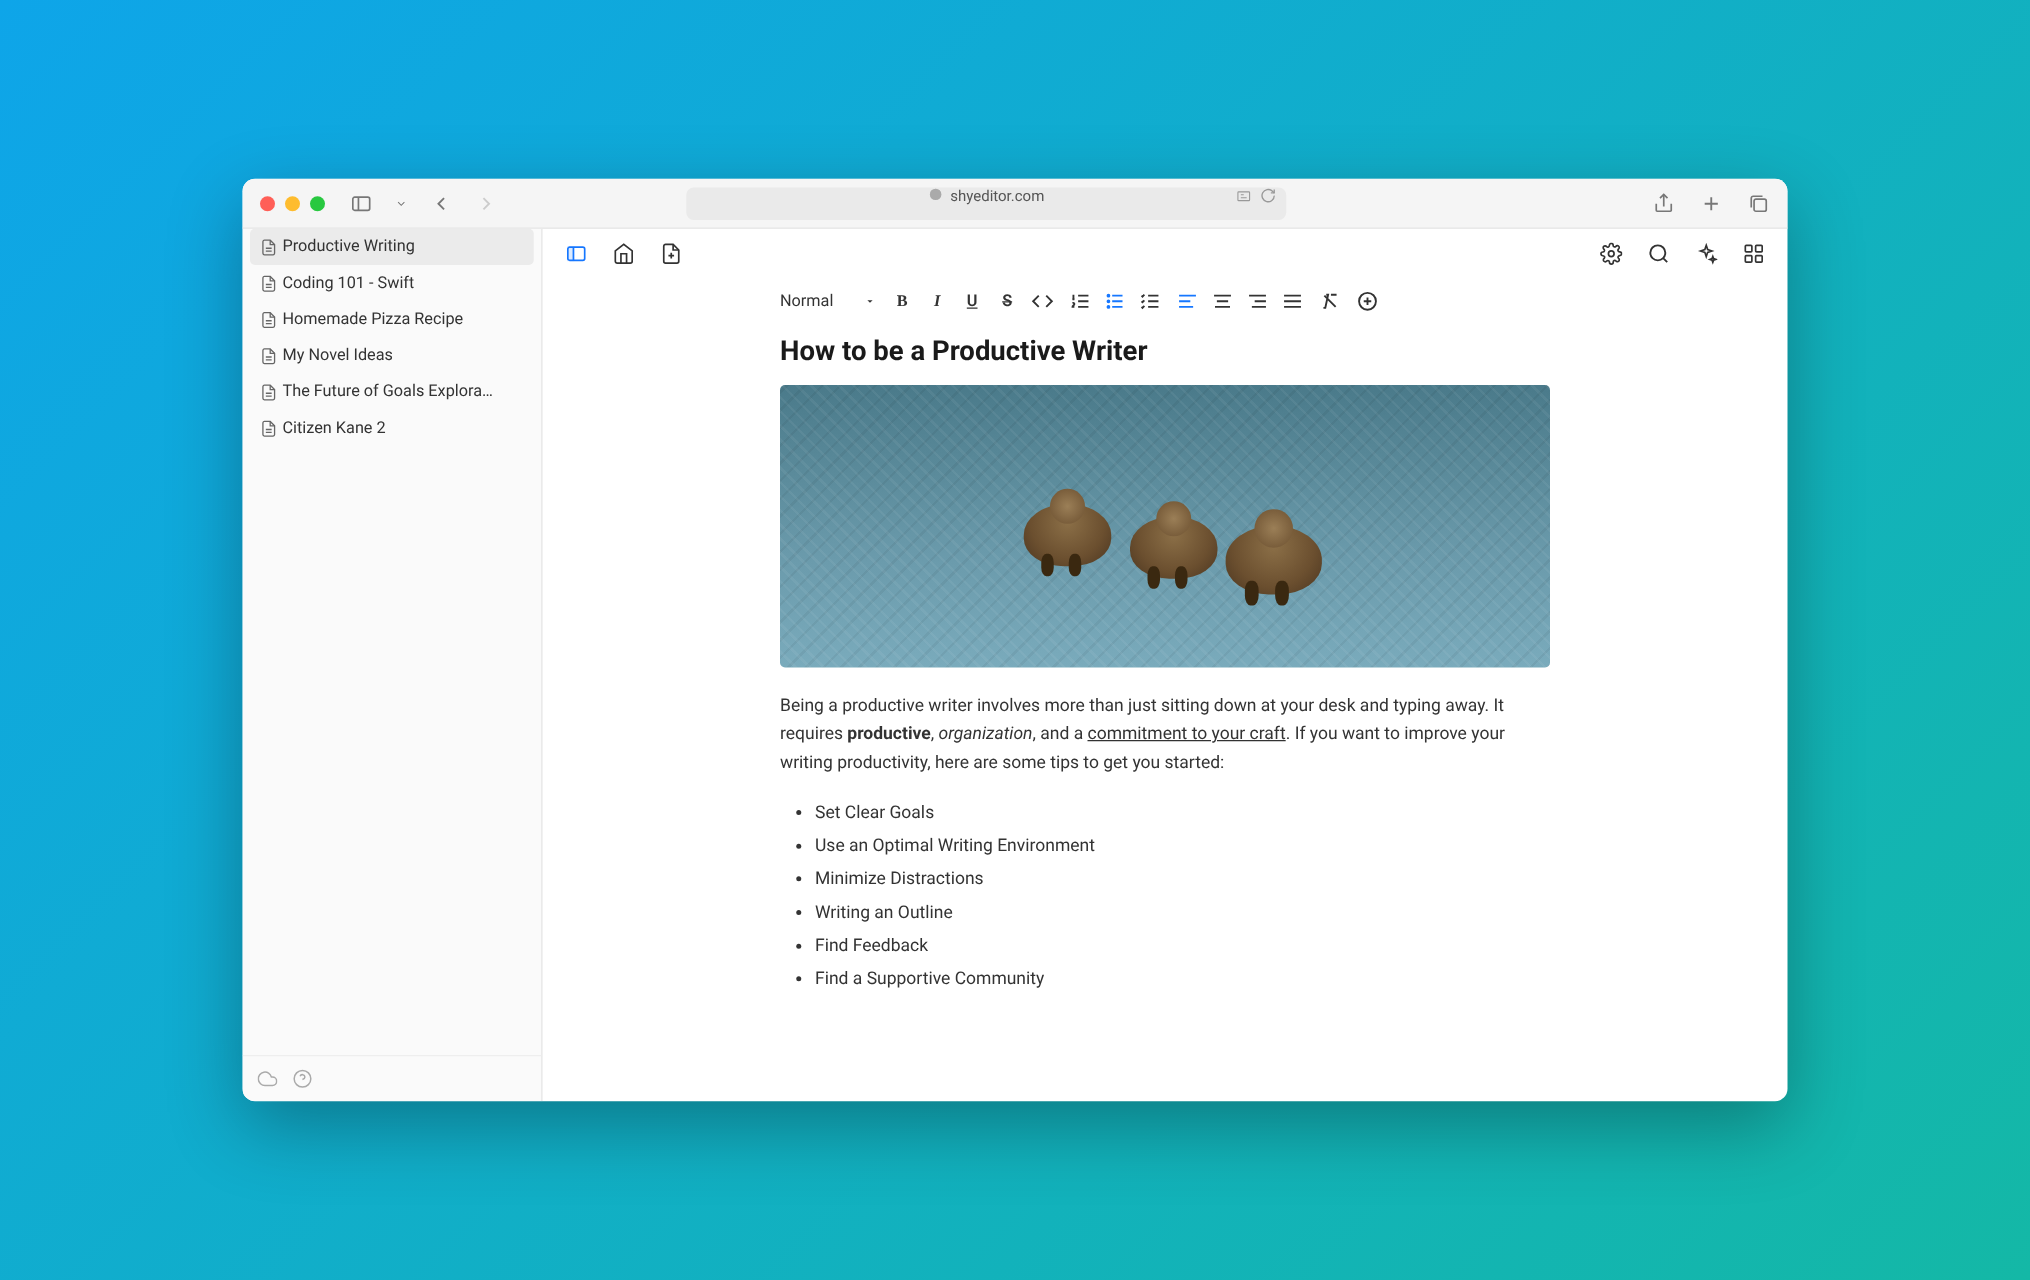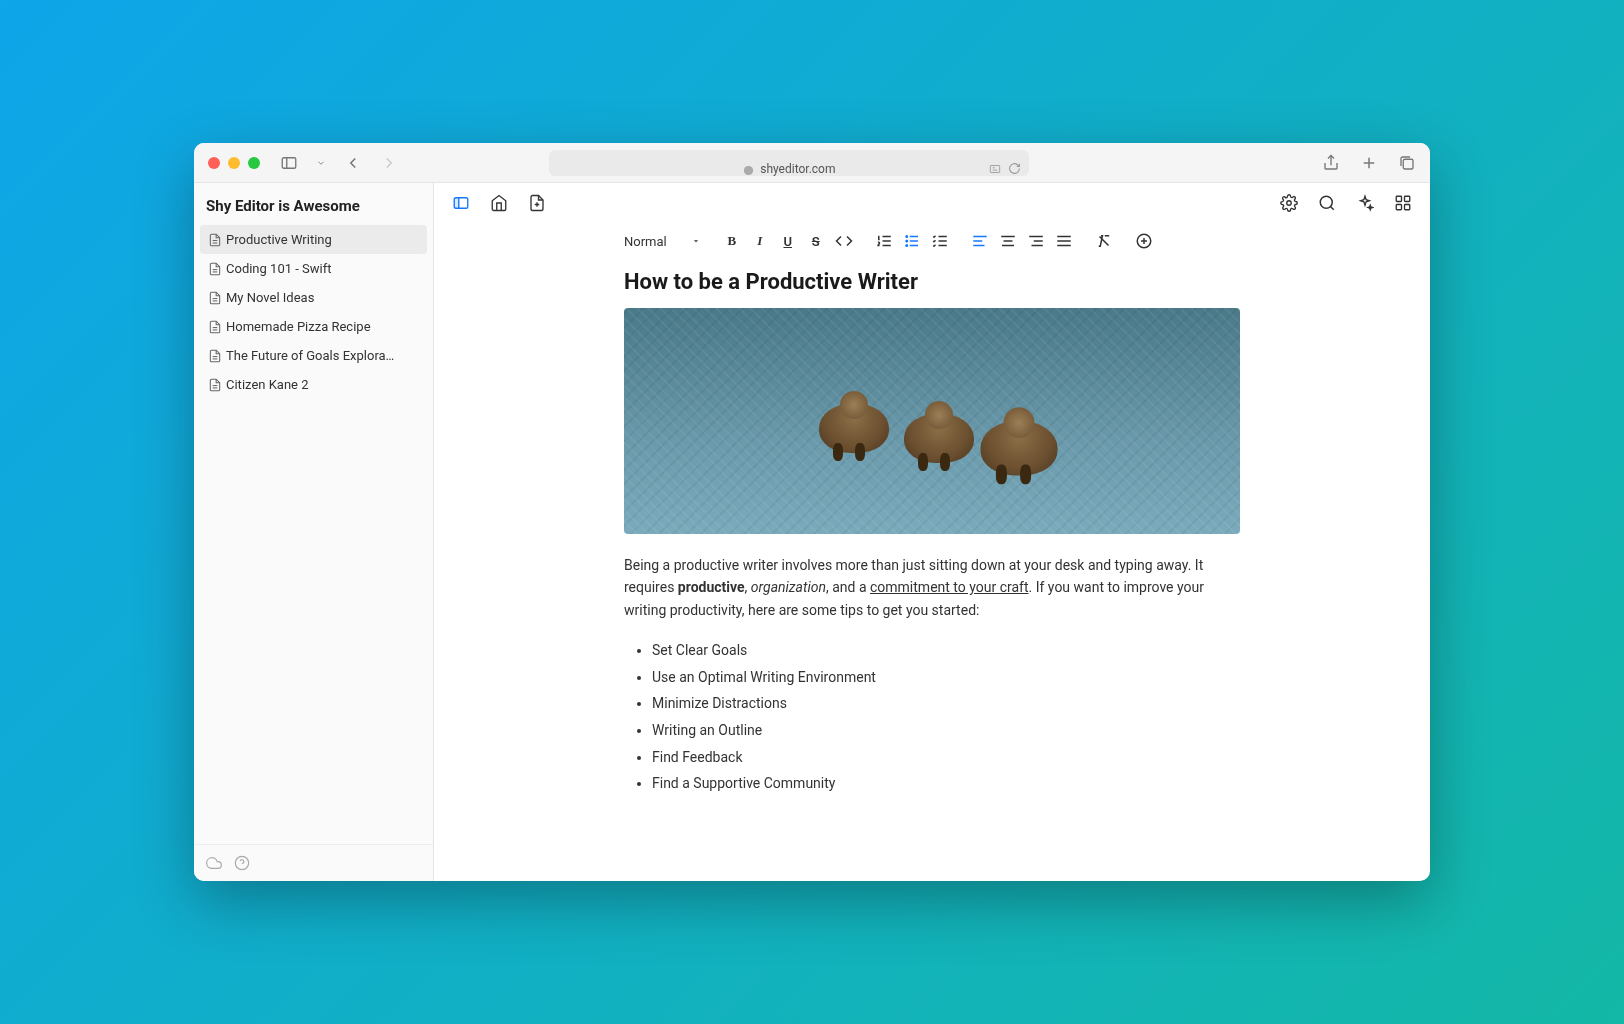--- a/index.html
+++ b/index.html
@@ -39,21 +39,21 @@
 .tb-icon { width: 18px; height: 18px; color: #777; display: flex; align-items: center; justify-content: center; }
 .tb-nav { display: flex; gap: 18px; margin-left: 10px; align-items: center; }
 .urlbar {
   flex: 1;
   max-width: 480px;
   margin: 0 auto;
   height: 26px;
   background: #eaeaea;
   border-radius: 6px;
   display: flex;
-  align-items: flex-end;
+  align-items: flex-start;
   justify-content: center;
   gap: 6px;
   font-size: 12px;
   color: #555;
   position: relative;
 }
 .urlbar-right { position: absolute; right: 8px; display: flex; gap: 6px; align-items: center; }
 .tb-right { display: flex; gap: 20px; margin-left: auto; align-items: center; }
 
 .content { flex: 1; display: flex; overflow: hidden; }
@@ -99,21 +99,21 @@
 .topbar-left, .topbar-right { display: flex; gap: 20px; align-items: center; }
 .topbar-right { margin-left: auto; }
 .icon-btn { width: 18px; height: 18px; color: #333; cursor: pointer; display:flex; align-items:center; justify-content:center;}
 .icon-btn.blue { color: #1677ff; }
 
 .fmt-toolbar {
   height: 36px;
   display: flex;
   align-items: center;
   padding: 0 0 0 190px;
-  gap: 22px;
+  gap: 12px;
   font-size: 13px;
 }
 .fmt-group { display: flex; gap: 10px; align-items: center; }
 .fmt-select { display: flex; align-items: center; gap: 24px; color: #333; cursor: pointer; }
 .fmt-btn { width: 18px; height: 18px; color: #333; cursor: pointer; display:flex; align-items:center; justify-content:center; font-weight:600; }
 .fmt-btn.blue { color: #1677ff; }
 
 .document {
   flex: 1;
   overflow-y: auto;
@@ -251,21 +251,20 @@
             <rect x="7" y="7" width="13" height="13" rx="2"></rect>
             <path d="M4 16V6a2 2 0 012-2h10"></path>
           </svg>
       </div>
     </div>
   </div>
 
   <div class="content">
 
     <div class="sidebar">
-      <div class="sidebar-title">Shy Editor is Awesome</div>
       <div class="doc-list">
         <div class="doc-item active">
           <span class="doc-icon"><svg viewBox="0 0 24 24" fill="none" stroke="#666" stroke-width="1.8">
                 <path d="M14 2H6a2 2 0 00-2 2v16a2 2 0 002 2h12a2 2 0 002-2V8z"></path>
                 <polyline points="14 2 14 8 20 8"></polyline>
                 <line x1="8" y1="13" x2="16" y2="13"></line>
                 <line x1="8" y1="17" x2="16" y2="17"></line>
               </svg></span>
           <span>Productive Writing</span>
         </div>
@@ -278,30 +277,30 @@
               </svg></span>
           <span>Coding 101 - Swift</span>
         </div>
         <div class="doc-item">
           <span class="doc-icon"><svg viewBox="0 0 24 24" fill="none" stroke="#666" stroke-width="1.8">
                 <path d="M14 2H6a2 2 0 00-2 2v16a2 2 0 002 2h12a2 2 0 002-2V8z"></path>
                 <polyline points="14 2 14 8 20 8"></polyline>
                 <line x1="8" y1="13" x2="16" y2="13"></line>
                 <line x1="8" y1="17" x2="16" y2="17"></line>
               </svg></span>
-          <span>My Novel Ideas</span>
+          <span>Homemade Pizza Recipe</span>
         </div>
         <div class="doc-item">
           <span class="doc-icon"><svg viewBox="0 0 24 24" fill="none" stroke="#666" stroke-width="1.8">
                 <path d="M14 2H6a2 2 0 00-2 2v16a2 2 0 002 2h12a2 2 0 002-2V8z"></path>
                 <polyline points="14 2 14 8 20 8"></polyline>
                 <line x1="8" y1="13" x2="16" y2="13"></line>
                 <line x1="8" y1="17" x2="16" y2="17"></line>
               </svg></span>
-          <span>Homemade Pizza Recipe</span>
+          <span>My Novel Ideas</span>
         </div>
         <div class="doc-item">
           <span class="doc-icon"><svg viewBox="0 0 24 24" fill="none" stroke="#666" stroke-width="1.8">
                 <path d="M14 2H6a2 2 0 00-2 2v16a2 2 0 002 2h12a2 2 0 002-2V8z"></path>
                 <polyline points="14 2 14 8 20 8"></polyline>
                 <line x1="8" y1="13" x2="16" y2="13"></line>
                 <line x1="8" y1="17" x2="16" y2="17"></line>
               </svg></span>
           <span>The Future of Goals Explora…</span>
         </div>

